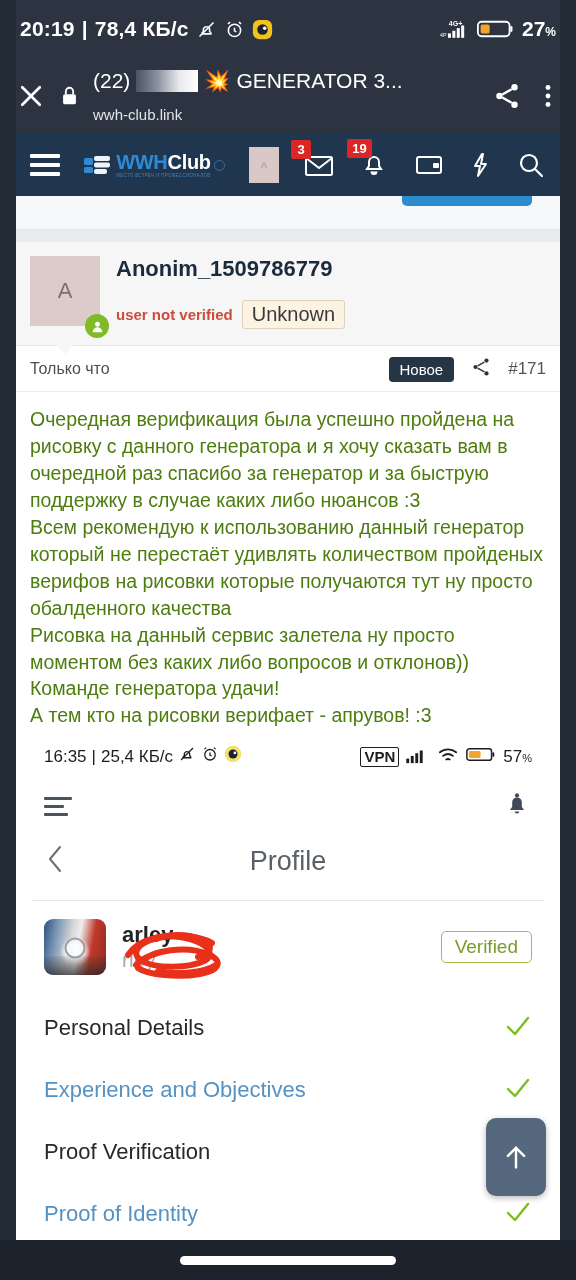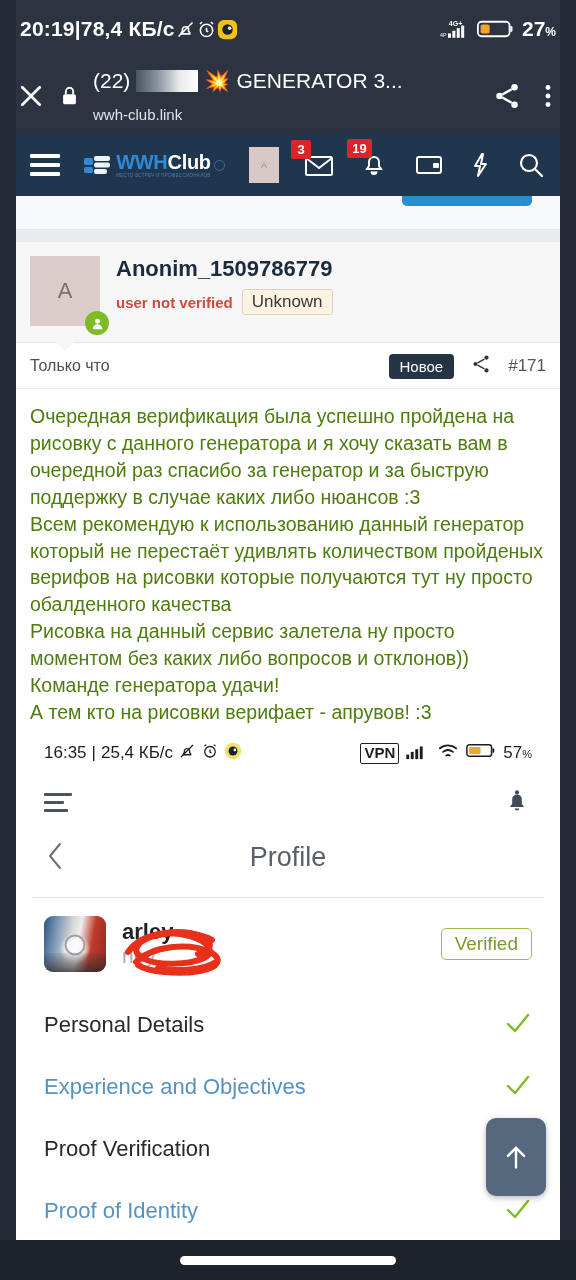--- a/index.html
+++ b/index.html
@@ -9,21 +9,21 @@
     font-family:"Liberation Sans", sans-serif;
     overflow:hidden;
   }
 
   
   .status-bar {
     height:58px; background:#2b3440;
     display:flex; align-items:center; justify-content:space-between;
     padding:0 20px; color:#ffffff;
   }
-  .sb-left { display:flex; align-items:center; }
+  .sb-left { display:flex; align-items:center; gap:7px; }
   .sb-clock { font-size:21px; font-weight:700; letter-spacing:.2px; }
   .sb-icon { display:inline-flex; align-items:center; }
   .sb-right { display:flex; align-items:center; gap:7px; }
   .sb-batt-pct { font-size:21px; font-weight:700; }
   .sb-batt-pct .pct { font-size:12px; }
 
   
   .browser-bar {
     height:76px; background:#2b3440;
     display:flex; align-items:center; padding:0 16px; gap:14px;
@@ -114,24 +114,24 @@
     width:70px; height:70px; background:#dcccc9;
     display:flex; align-items:center; justify-content:center;
     font-size:22px; color:#7d6f6c; font-weight:400;
   }
   .online-dot {
     position:absolute; right:-9px; bottom:-9px;
     width:24px; height:24px; border-radius:50%; background:#7fbb27;
     display:flex; align-items:center; justify-content:center;
   }
   .author-name { font-size:22px; font-weight:700; color:#1b2a3c; line-height:1.2; }
-  .author-meta { display:flex; align-items:center; gap:9px; margin-top:7px; }
+  .author-meta { display:flex; align-items:center; gap:9px; margin-top:18px; }
   .not-verified { font-size:15px; font-weight:700; color:#cc4b3c; }
   .unknown-chip {
-    font-size:17px; color:#3a3a3a; background:#fdf3e3;
+    font-size:20px; color:#3a3a3a; background:#fdf3e3;
     border:1px solid #ddd2bb; border-radius:3px; padding:2px 9px;
   }
 
   .post-meta {
     display:flex; align-items:center; justify-content:space-between;
     padding:10px 14px 9px 14px; border-bottom:1px solid #ededed;
   }
   .post-time { font-size:16px; color:#4e4e4e; }
   .post-meta-right { display:flex; align-items:center; gap:16px; }
   .new-badge {

